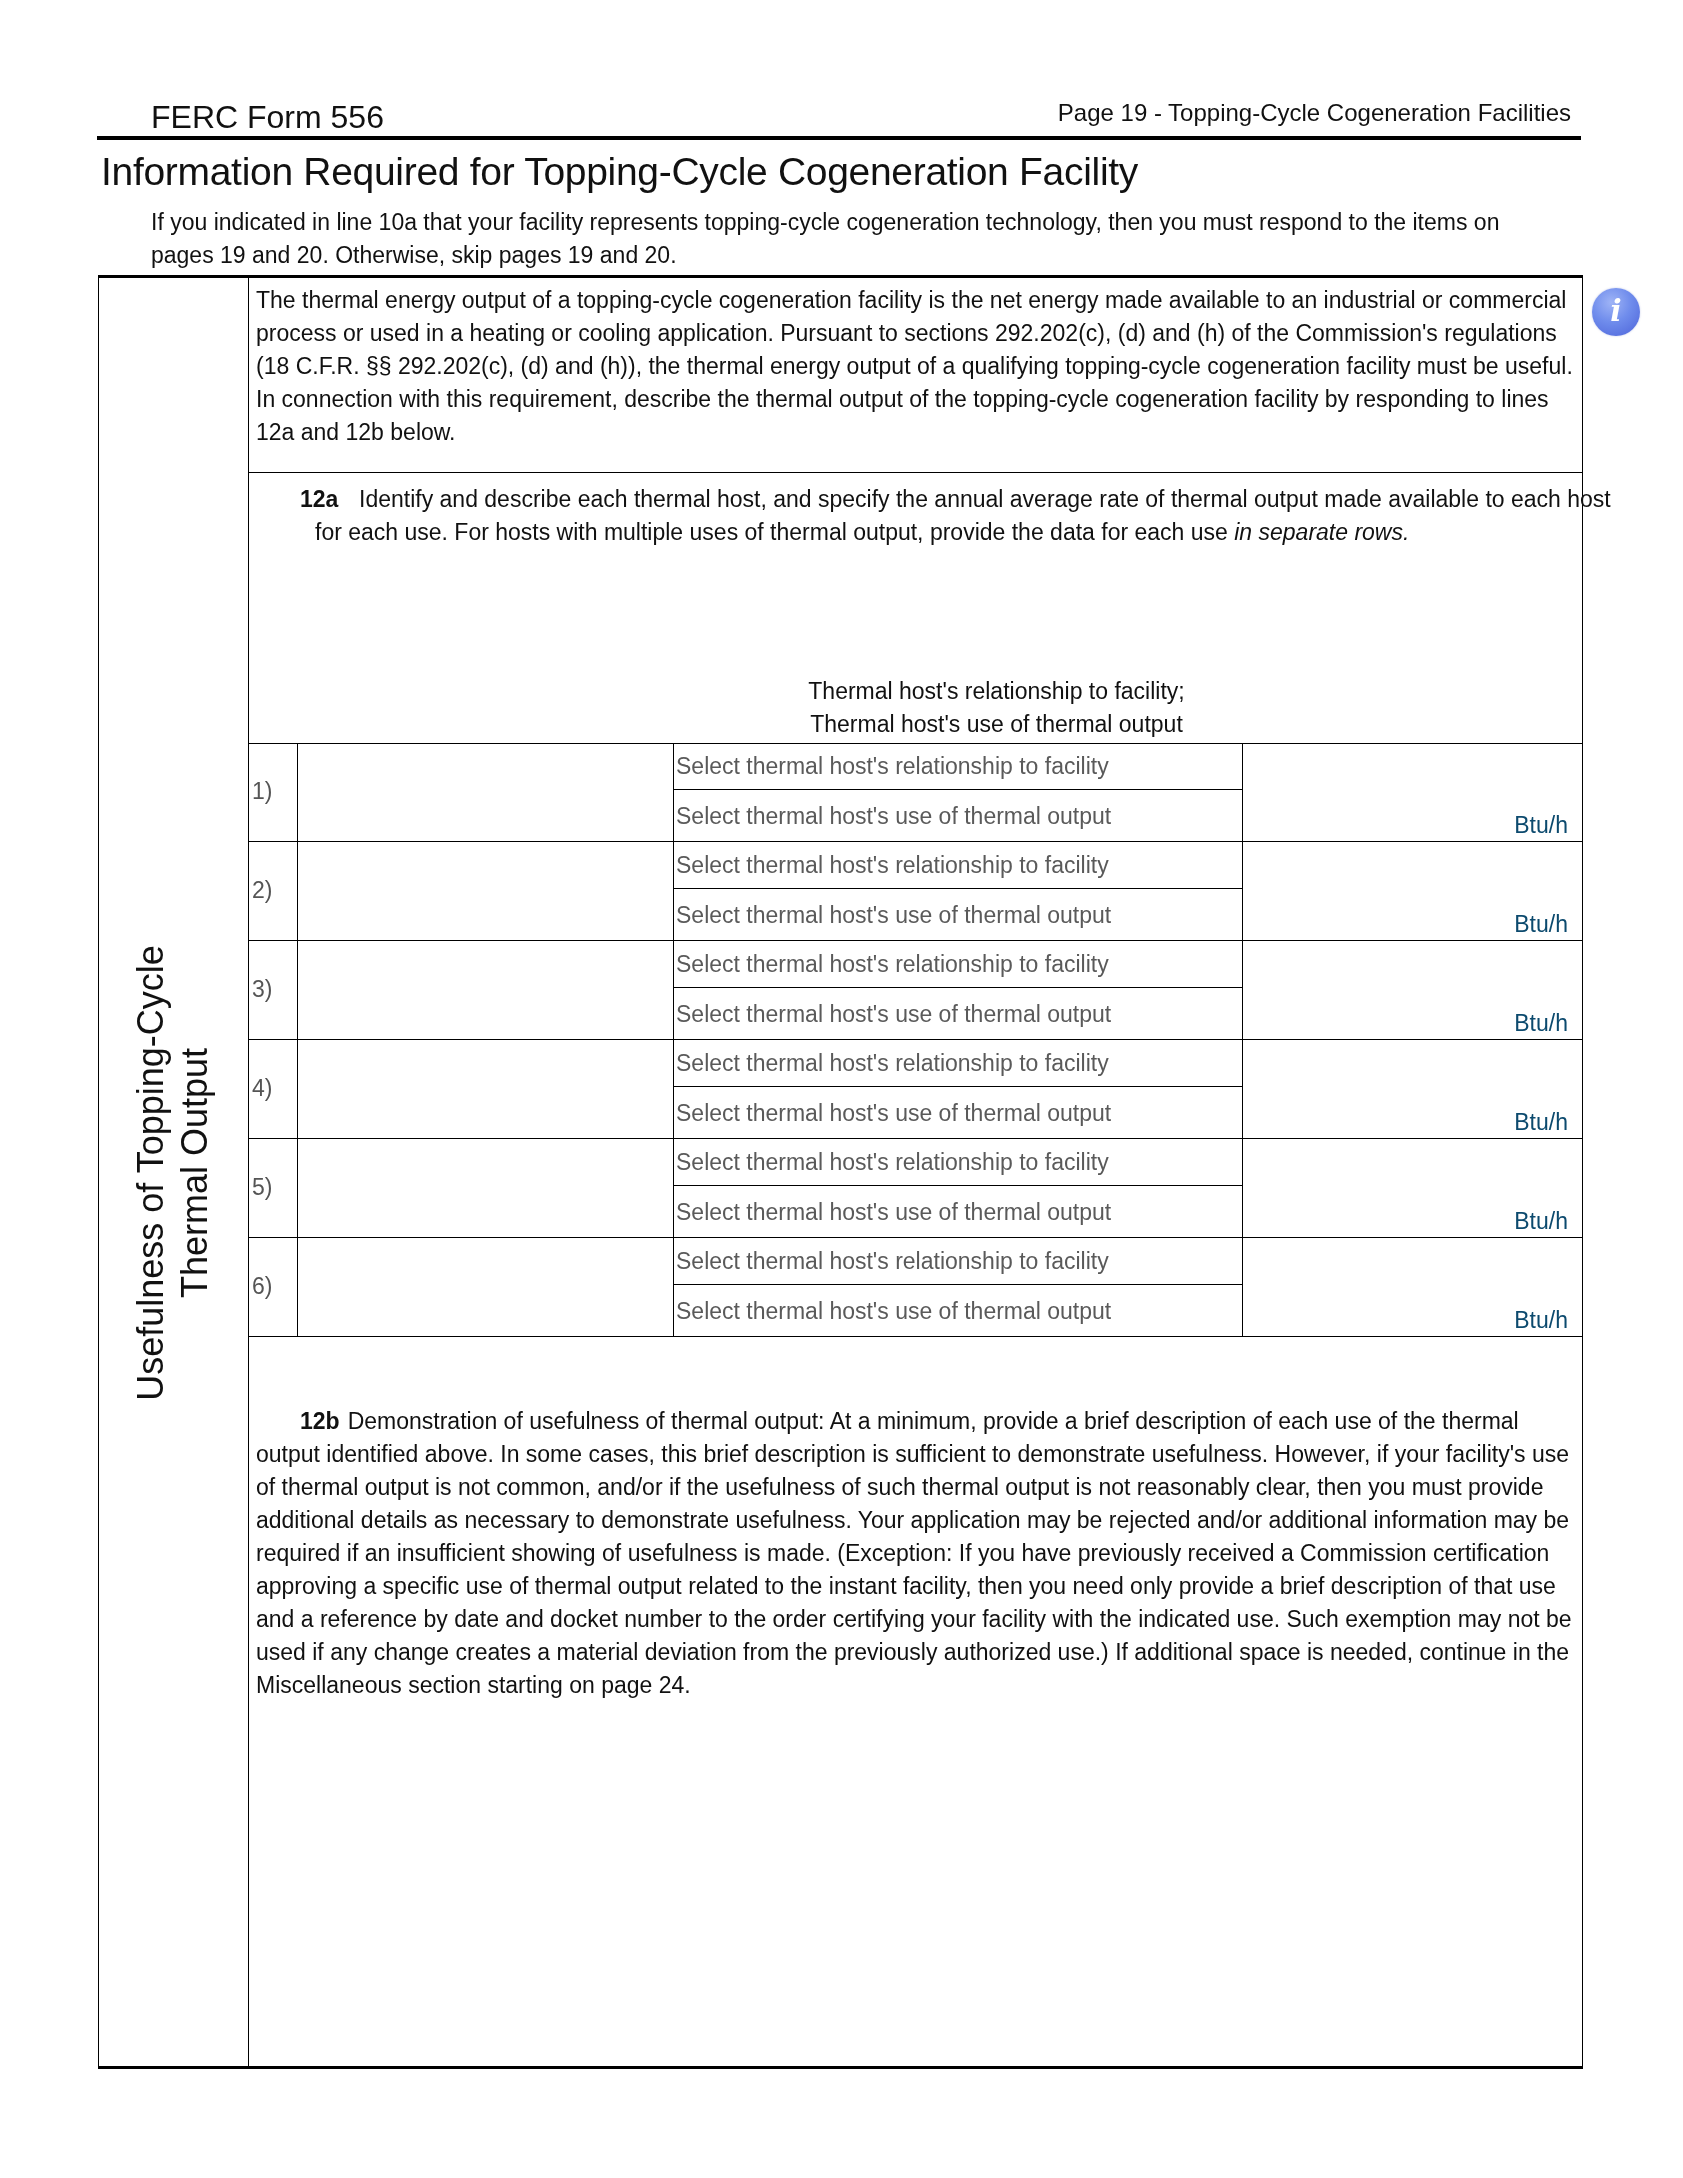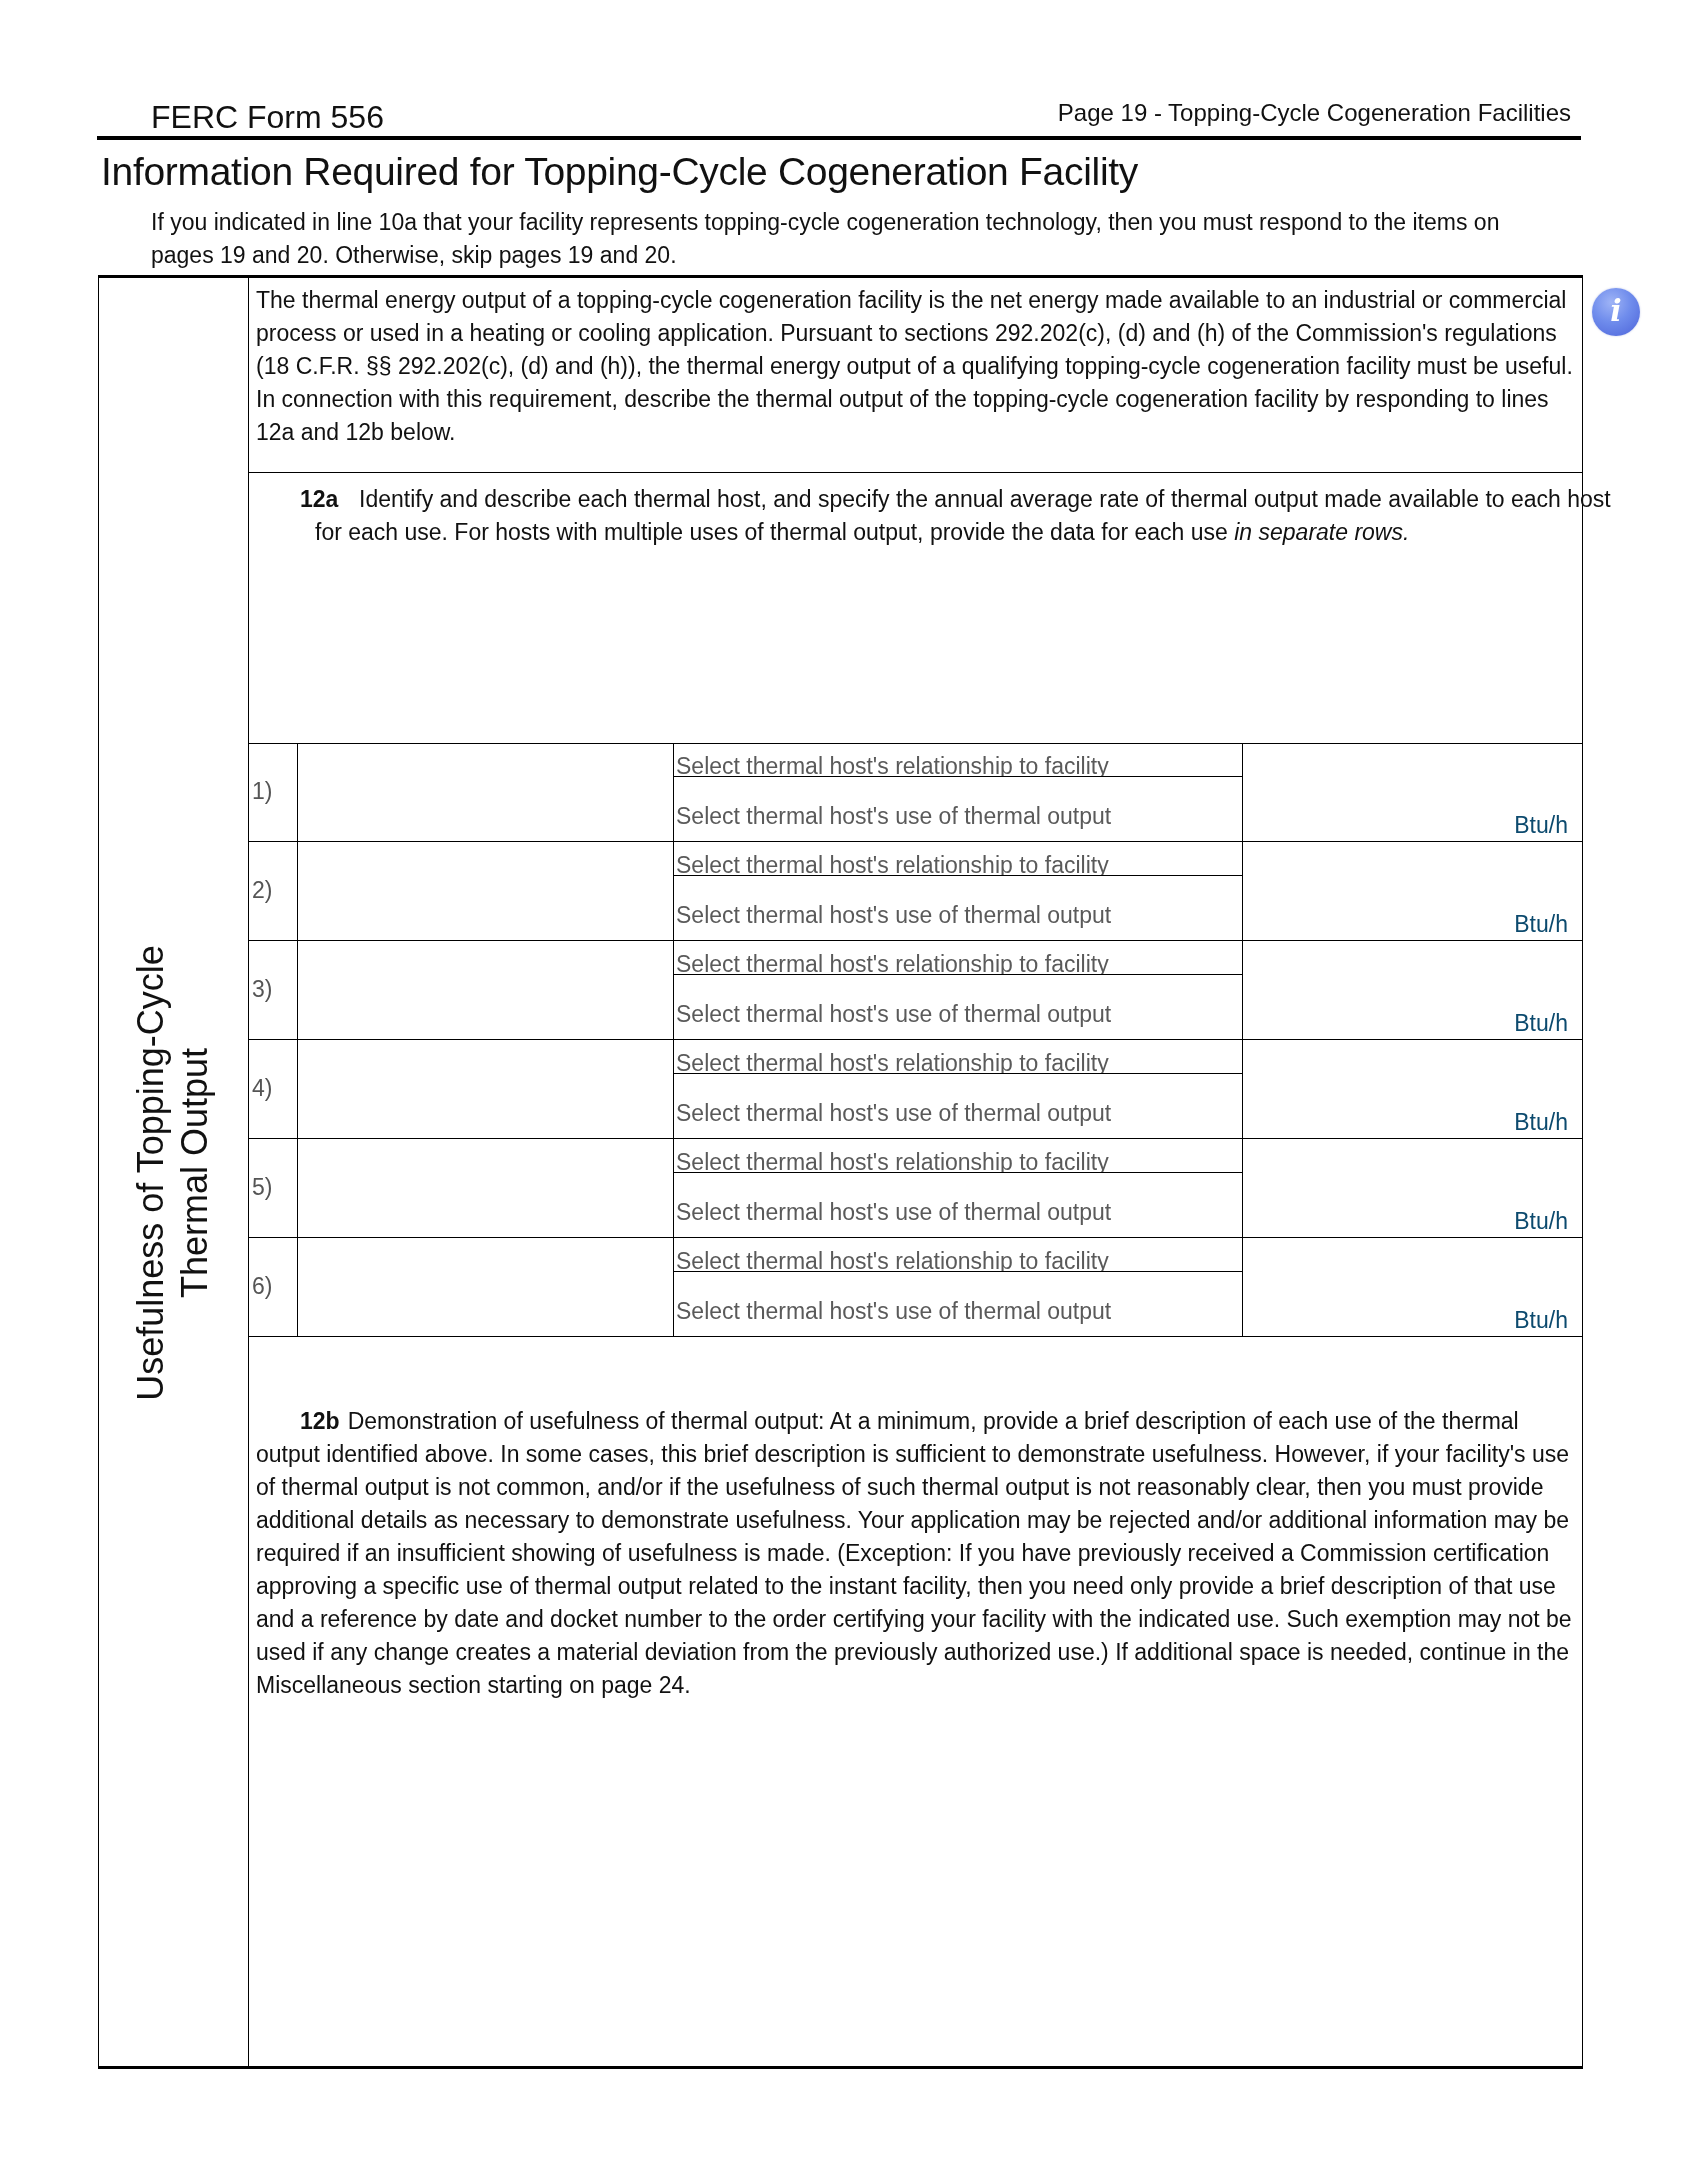--- a/index.html
+++ b/index.html
@@ -42,21 +42,21 @@
   .col-h3 { position: absolute; left: 1069px; width: 297px; top: 69px; text-align: center; font-size: 23px; line-height: 33px; }
 
   .rows { position: absolute; left: 0; top: 465px; right: 0; height: 594px; }
   .row { position: absolute; left: 0; right: 0; height: 99px; border-bottom: 1.5px solid #000; box-sizing: border-box; }
   .row-num { position: absolute; left: 0; top: 0; width: 49px; height: 100%; border-right: 1.5px solid #000;
              box-sizing: border-box; color: #555; font-size: 23px; line-height: 97px; padding-left: 3px; }
   .row-name { position: absolute; left: 49px; top: 0; width: 376px; height: 100%; border-right: 1.5px solid #000;
               box-sizing: border-box; cursor: text; }
   .row-sel { position: absolute; left: 425px; width: 568px; height: 49px; box-sizing: border-box; color: #5a5a5a;
              font-size: 23px; line-height: 46px; padding-left: 2px; cursor: pointer; white-space: nowrap; overflow: hidden; }
-  .row-sel.top { top: 0; border-bottom: 1.5px solid #000; height: 34px; }
+  .row-sel.top { top: 0; border-bottom: 1.5px solid #000; height: 47px; }
   .row-sel.bot { top: 50px; }
   .row-val { position: absolute; left: 993px; right: 0; top: 0; height: 100%; border-left: 1.5px solid #000;
              box-sizing: border-box; cursor: text; }
   .row-unit { position: absolute; right: 14px; bottom: 2px; color: #0c4a6e; font-size: 23px; }
 
   .check-row { position: absolute; left: 0; right: 0; top: 1059px; height: 57px; border-bottom: 1.5px solid #000; }
   .checkbox { position: absolute; left: 69px; top: 14px; width: 25px; height: 28px; border: 1.5px solid #aaa;
               box-sizing: border-box; background: #fff; cursor: pointer; }
   .check-label { position: absolute; left: 103px; top: 11px; font-size: 23px; }
 
@@ -88,20 +88,21 @@
         <div>Thermal Output</div>
       </div>
     </div>
   </div>
 
   <div class="main">
     <div class="intro">The thermal energy output of a topping-cycle cogeneration facility is the net energy made available to an industrial or commercial process or used in a heating or cooling application.  Pursuant to sections 292.202(c), (d) and (h) of the Commission's regulations (18 C.F.R. §§ 292.202(c), (d) and (h)), the thermal energy output of a qualifying topping-cycle cogeneration facility must be useful.  In connection with this requirement, describe the thermal output of the topping-cycle cogeneration facility by responding to lines 12a and 12b below.</div>
 
     <div class="s12a">
       <div class="s12a-text"><span class="num-label">12a</span><span>Identify and describe each thermal host, and specify the annual average rate of thermal output made available to each host for each use.  For hosts with multiple uses of thermal output, provide the data for each use </span><i class="it">in separate rows.</i></div>
+      <div class="col-h2">Thermal host's relationship to facility; Thermal host's use of thermal output</div>
     </div>
 
     <div class="rows">
       <div class="row" style="top:0px">
         <div class="row-num">1)</div>
         <div class="row-name"></div>
         <div class="row-sel top">Select thermal host's relationship to facility</div>
         <div class="row-sel bot">Select thermal host's use of thermal output</div>
         <div class="row-val">
             <span class="row-unit">Btu/h</span>

